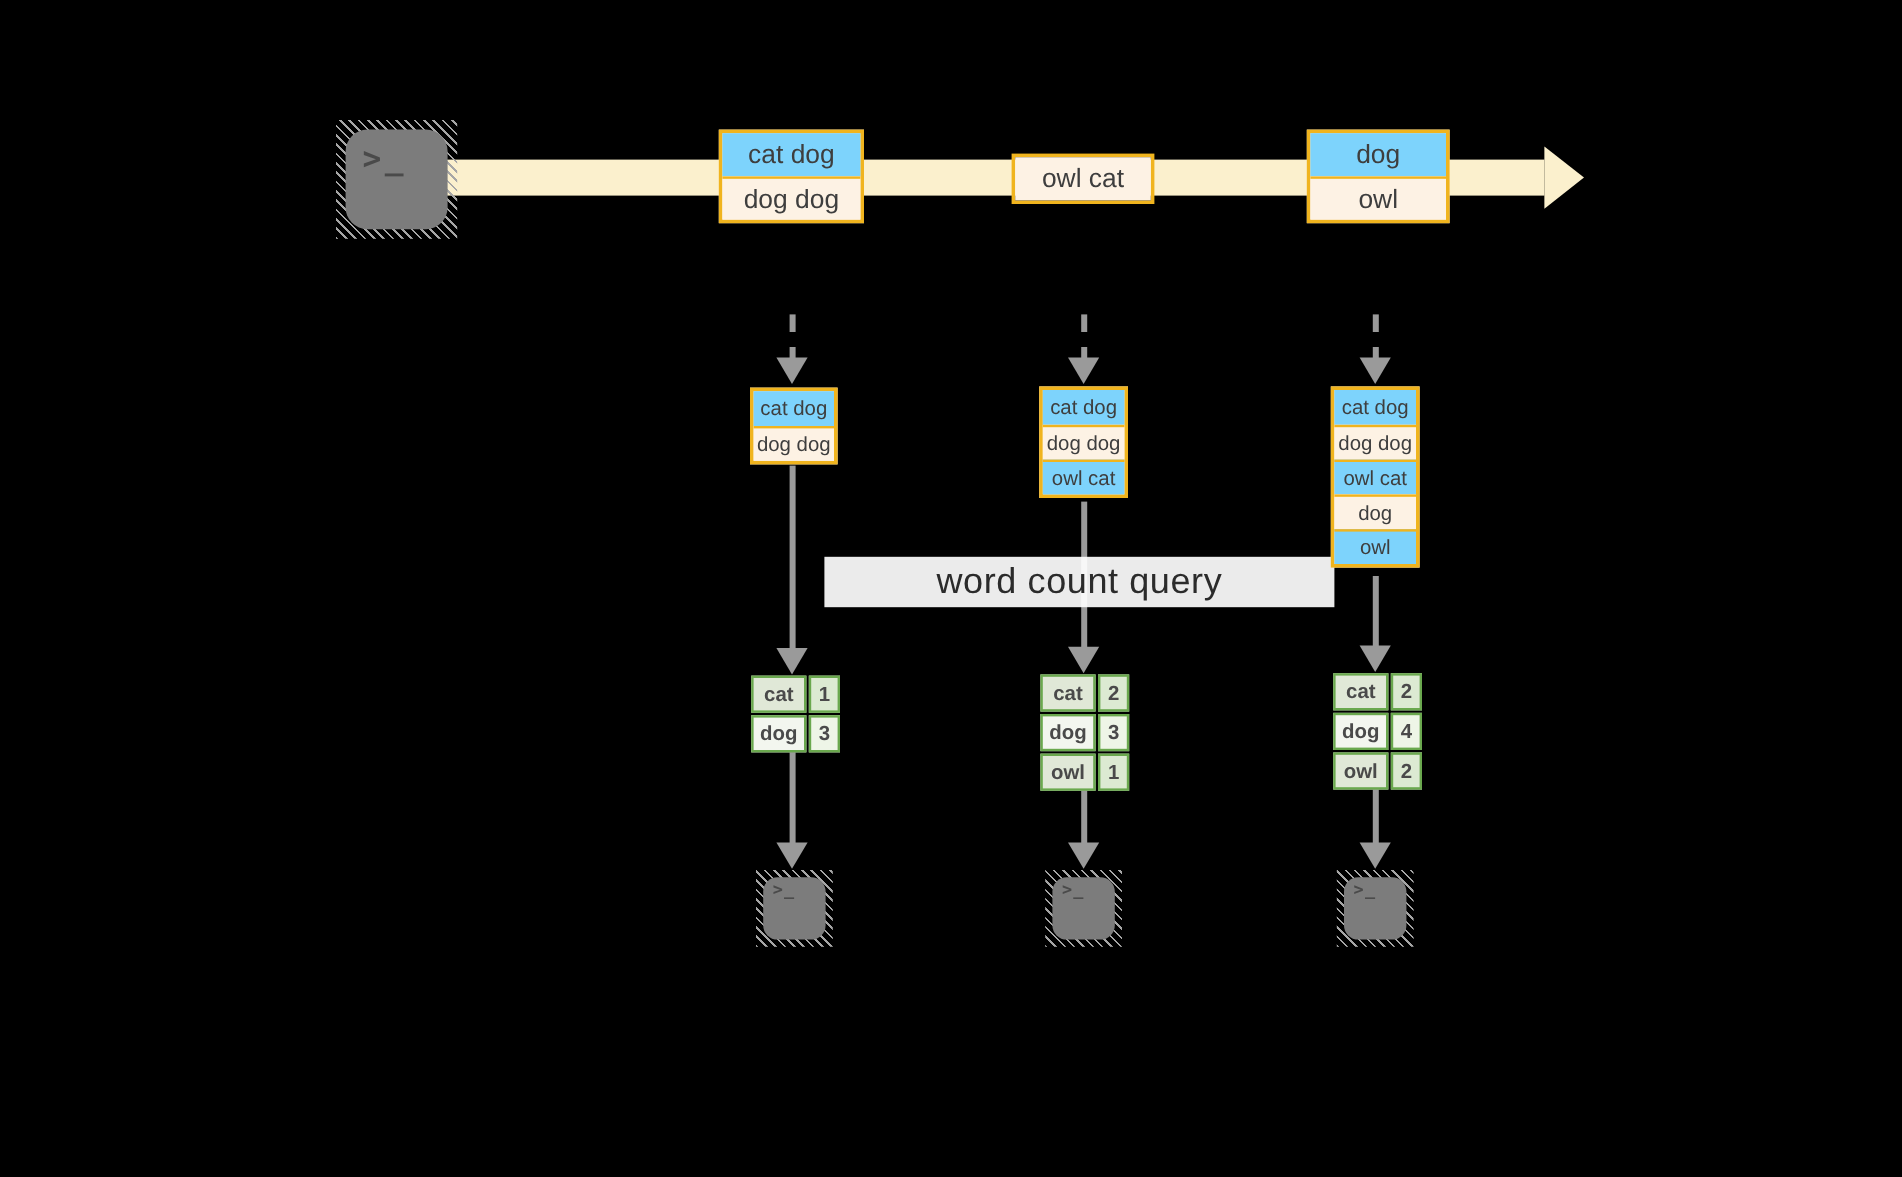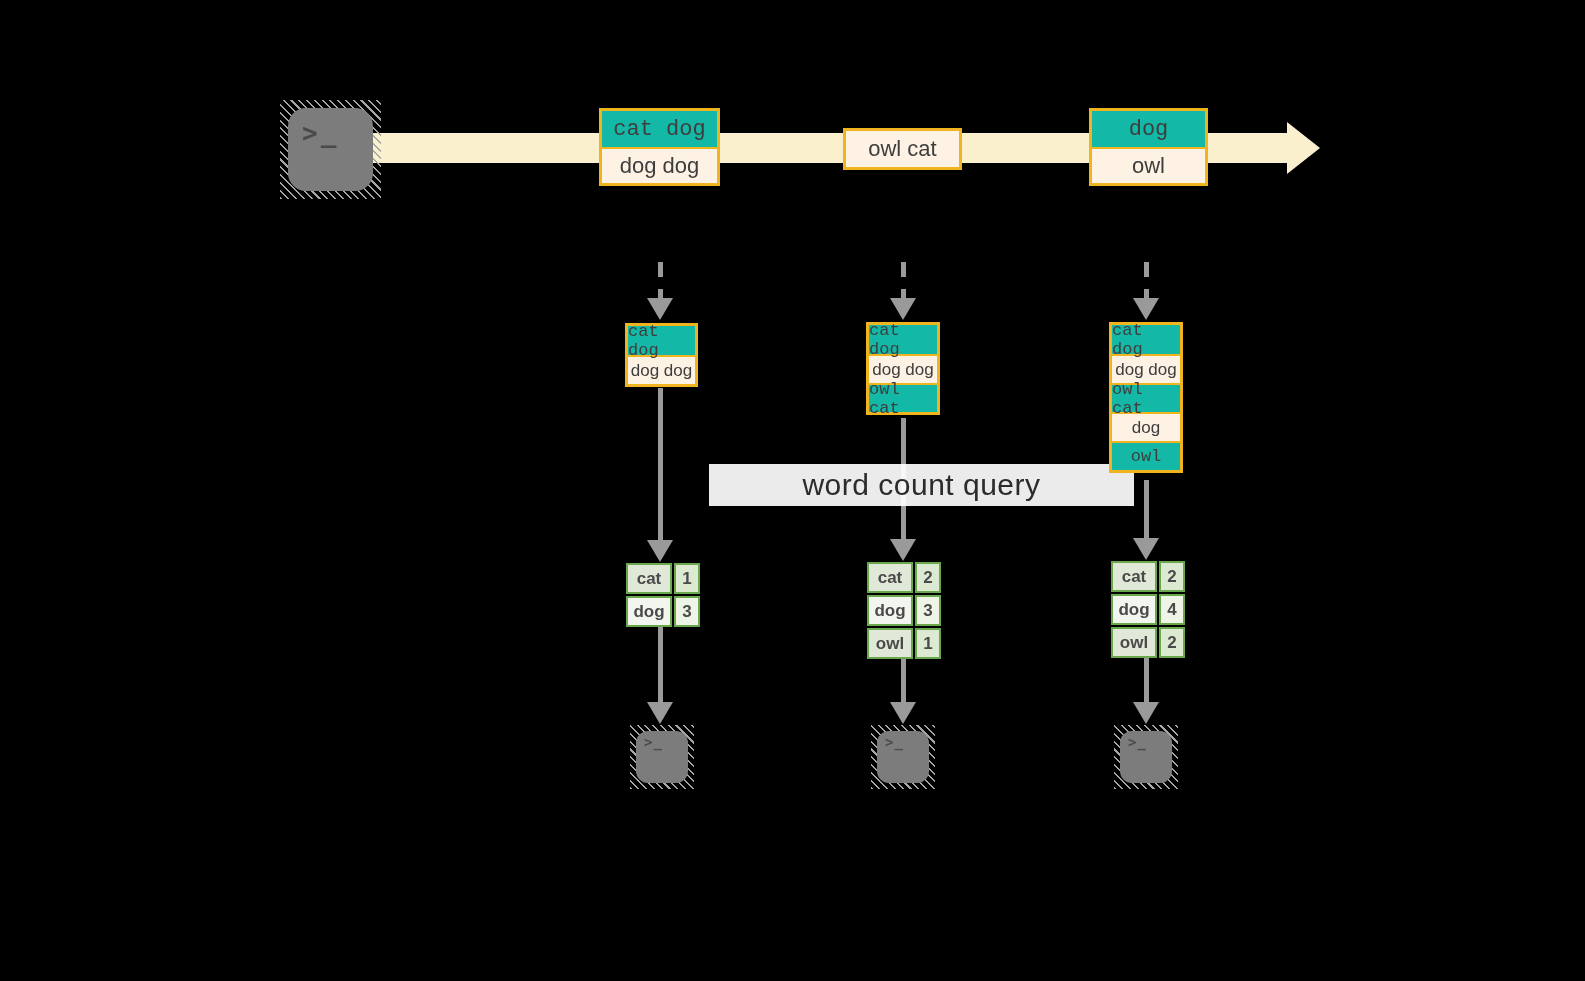--- a/index.html
+++ b/index.html
@@ -8,32 +8,32 @@
     font-family:"Liberation Sans",sans-serif;overflow:hidden;
   }
   
   .band{position:absolute;left:370px;top:133px;width:917px;height:30px;background:#fbf0cd;z-index:0;}
   .band-head{position:absolute;left:1287px;top:122px;width:0;height:0;z-index:0;
     border-top:26px solid transparent;border-bottom:26px solid transparent;border-left:33px solid #fbf0cd;}
   
   .obox{position:absolute;box-sizing:border-box;border:3px solid #f0b41e;background:#fdf2e4;z-index:3;}
   .obox .row{display:flex;align-items:center;justify-content:center;color:#3e3e3e;box-sizing:border-box;}
   .obox .row + .row{border-top:2.5px solid #f0b41e;}
-  .row.peach{background:#14b8a6;font-family:Liberation Mono, monospace;}
+  .row.peach{background:#7dd3fc;}
   .row.cream{background:#fdf2e4;}
   .stream-row{height:36px;font-size:22px;}
   .state-row{height:29px;font-size:17px;}
   
   .vline{position:absolute;width:5px;background:#9a9a9a;z-index:1;}
   .vdash{position:absolute;width:5px;z-index:1;
     background:repeating-linear-gradient(to bottom,#9a9a9a 0 15px,transparent 15px 27px);}
   .ahead{position:absolute;width:0;height:0;z-index:1;
     border-left:13px solid transparent;border-right:13px solid transparent;border-top:22px solid #9a9a9a;}
   
-  .qband{position:absolute;left:709px;top:464px;width:425px;height:42px;z-index:2;
+  .qband{position:absolute;left:687px;top:464px;width:425px;height:42px;z-index:2;
     background:rgba(255,255,255,0.92);display:flex;align-items:center;justify-content:center;}
   .qband span{font-size:30px;color:#2b2b2b;letter-spacing:0.5px;}
   
   .gtable{position:absolute;display:grid;grid-template-columns:46px 26px;gap:2px;z-index:3;font-weight:bold;}
   .gcell{box-sizing:border-box;border:2.5px solid #6aa84e;height:31px;
     display:flex;align-items:center;justify-content:center;font-size:17px;color:#4a4a4a;}
   .gw-odd{background:#e0e8d7;}
   .gc-odd{background:#dcead2;}
   .gw-even{background:#f3f6ef;}
   .gc-even{background:#eef5e7;}

